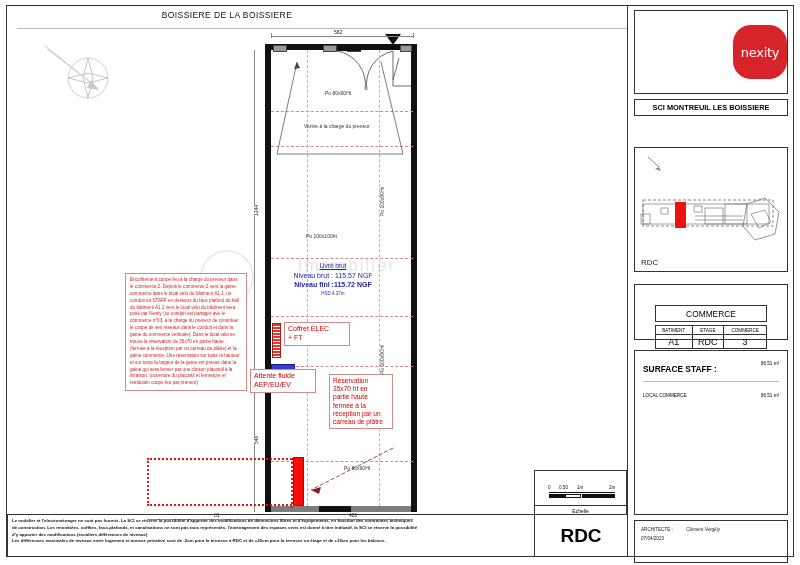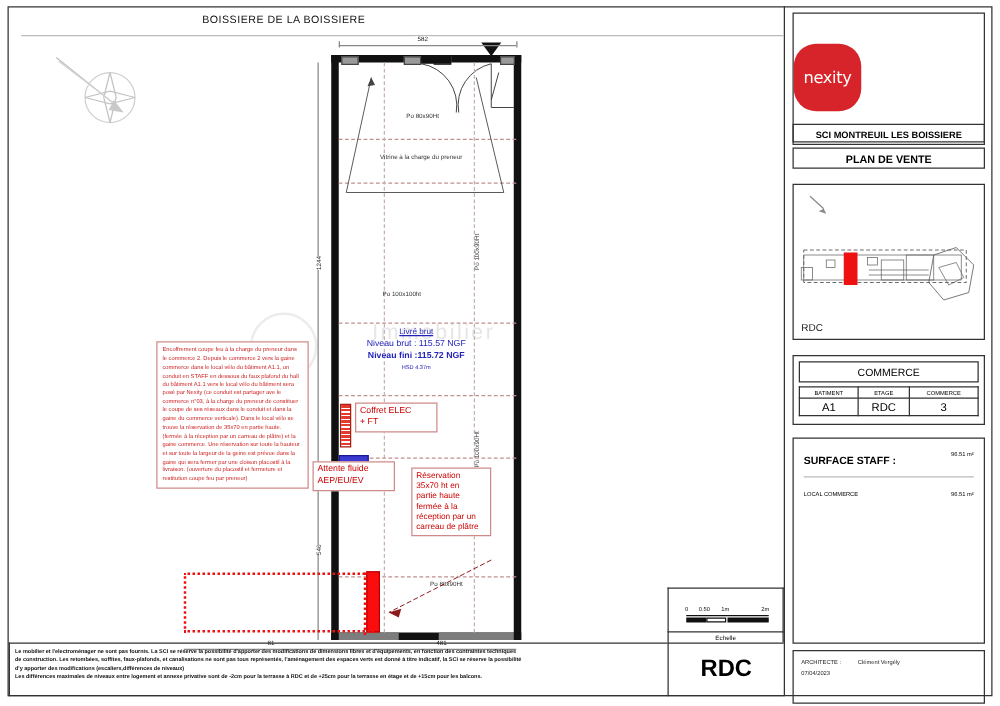--- a/index.html
+++ b/index.html
@@ -268,23 +268,23 @@
   .sg-line { position:absolute; top: 7px; left: 0; width: 66px; height:0; border-top:1px solid #111;}
   
   .rpanel {
     position: absolute;
     left: 628px; top: 6px;
     width: 166px; height: 551px;
   }
   .logo-cell {
     position: absolute;
     left: 6px; top: 4px;
-    width: 154px; height: 104px;
-    border: 1px solid #333;
-    display: flex; align-items: center; justify-content: flex-start;
+    width: 154px; height: 84px;
+    border: 1px solid #333;
+    display: flex; align-items: center; justify-content: flex-end;
   }
   .logo-blob {
     width: 54px; height: 54px;
     background: #d7232a;
     border-radius: 18px;
     display: flex; align-items: center; justify-content: center;
   }
   .logo-text {
     color: #fff;
     font-size: 13px;
@@ -306,21 +306,21 @@
     border: 1px solid #333; position: absolute; background: #fff;
   }
   .kp-rdc {
     position: absolute; left: 6px; bottom: 4px;
     font-size: 8px; color: #222;
   }
   .kp-compass { position: absolute; left: 12px; top: 8px; width: 16px; height: 16px; }
   .commerce-wrap {
     position: absolute; left: 6px; top: 278px;
     width: 154px; height: 56px;
-    border: 1px solid #333; padding: 4px;
+    border: 1px solid #333; padding: 20px;
   }
   .commerce-head {
     border: 1px solid #333; height: 17px;
     display:flex; align-items:center; justify-content:center;
     font-size: 8.4px;
   }
   .ctable { width: 100%; border-collapse: collapse; margin-top: 3px; }
   .ctable th, .ctable td {
     border: 1px solid #333;
     text-align: center;
@@ -505,21 +505,20 @@
 
   <div class="rpanel">
 
     <div class="logo-cell">
       <div class="logo-blob">
         <span class="logo-text">nexity</span>
       </div>
     </div>
 
     <div class="cell sci-cell">SCI  MONTREUIL LES BOISSIERE</div>
-    <div class="cell pdv-cell">PLAN DE VENTE</div>
 
     <div class="keyplan-cell">
       <svg class="kp-compass" viewBox="0 0 16 16">
         <line x1="1" y1="1" x2="12" y2="11" stroke="#888" stroke-width="1"></line>
         <polygon points="12,11 14,15 8,13" fill="#888"></polygon>
       </svg>
       <svg style="position:absolute; left:4px; top:40px; width:146px; height:70px;" viewBox="0 0 146 70">
         <rect x="4" y="12" width="130" height="26" fill="none" stroke="#555" stroke-width="0.7" stroke-dasharray="3 2"></rect>
         <rect x="4" y="16" width="126" height="20" fill="none" stroke="#666" stroke-width="0.6"></rect>
         <rect x="36" y="14" width="11" height="26" fill="#ee1111"></rect>

